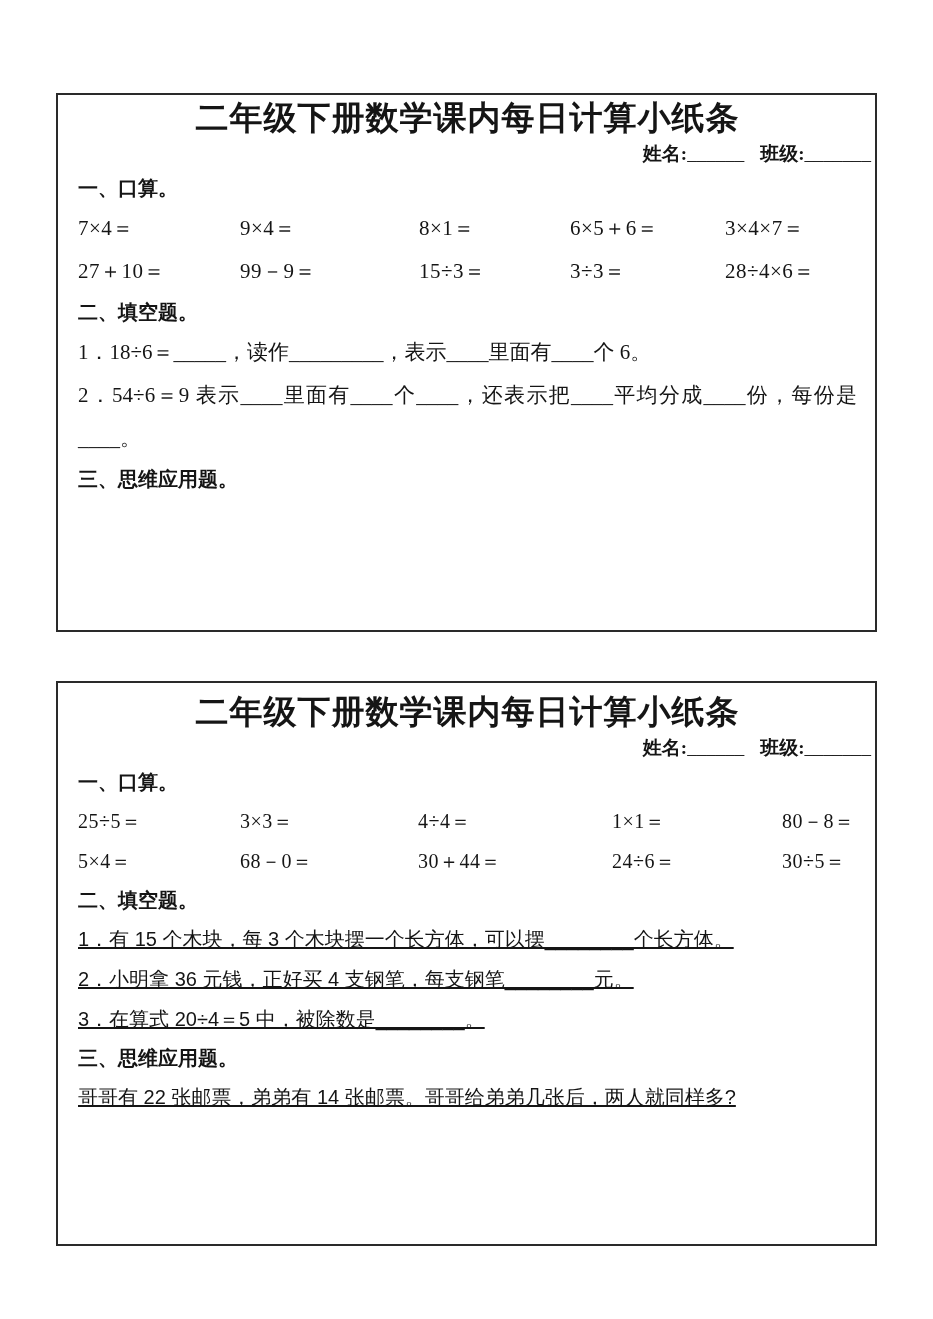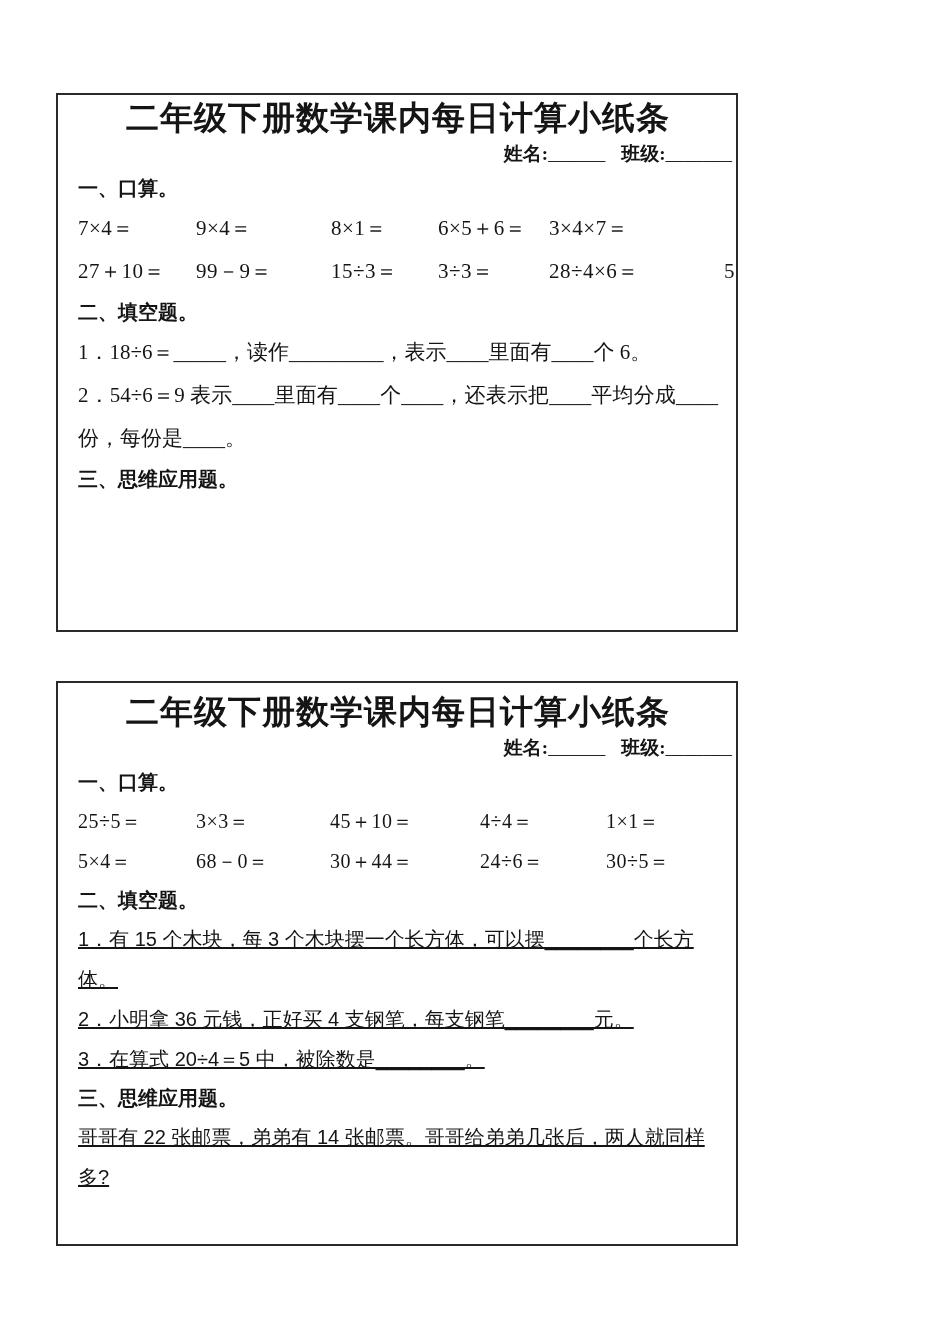--- a/index.html
+++ b/index.html
@@ -7,21 +7,21 @@
   body {
     width:933px; height:1319px;
     background:#ffffff;
     position:relative;
     font-family:"Liberation Serif","DejaVu Serif",serif;
     color:#151515;
   }
   .sheet {
     position:absolute;
     left:56px;
-    width:682px;
+    width:821px;
     box-sizing:border-box;
     border:2px solid #2a2a2a;
     background:#ffffff;
     padding:2px 18px 0 20px;
     overflow:hidden;
   }
   #sheet1 { top:93px;  height:539px; }
   #sheet2 { top:681px; height:565px; }
 
   .title {
@@ -50,20 +50,21 @@
     font-weight:700;
     line-height:38px;
   }
 
   .oral-row {
     display:grid;
     font-size:21px;
     line-height:43px;
     letter-spacing:0.5px;
     white-space:nowrap;
+    gap:44px;
   }
   #sheet1 .oral-row { grid-template-columns:118px 135px 107px 111px 175px auto; }
   #sheet2 .oral-row { grid-template-columns:118px 134px 150px 126px 164px auto; line-height:40px; font-size:20px; }
 
   .fill-item, .problem {
     font-size:21px;
     line-height:43px;
     text-align:justify;
   }
   #sheet1 .problem { line-height:42px; }
@@ -115,21 +116,20 @@
 
   <div class="name-line">
     <span>姓名:</span><span class="blank">______</span><span class="gap"></span><span>班级:</span><span class="blank">_______</span>
   </div>
 
   <div class="sec-h">一、口算。</div>
 
   <div class="oral-row">
     <span>25÷5＝</span>
     <span>3×3＝</span>
-    <span>45＋10＝</span>
     <span>4÷4＝</span>
     <span>1×1＝</span>
     <span>80－8＝</span>
   </div>
   <div class="oral-row">
     <span>5×4＝</span>
     <span>68－0＝</span>
     <span>30＋44＝</span>
     <span>24÷6＝</span>
     <span>30÷5＝</span>

